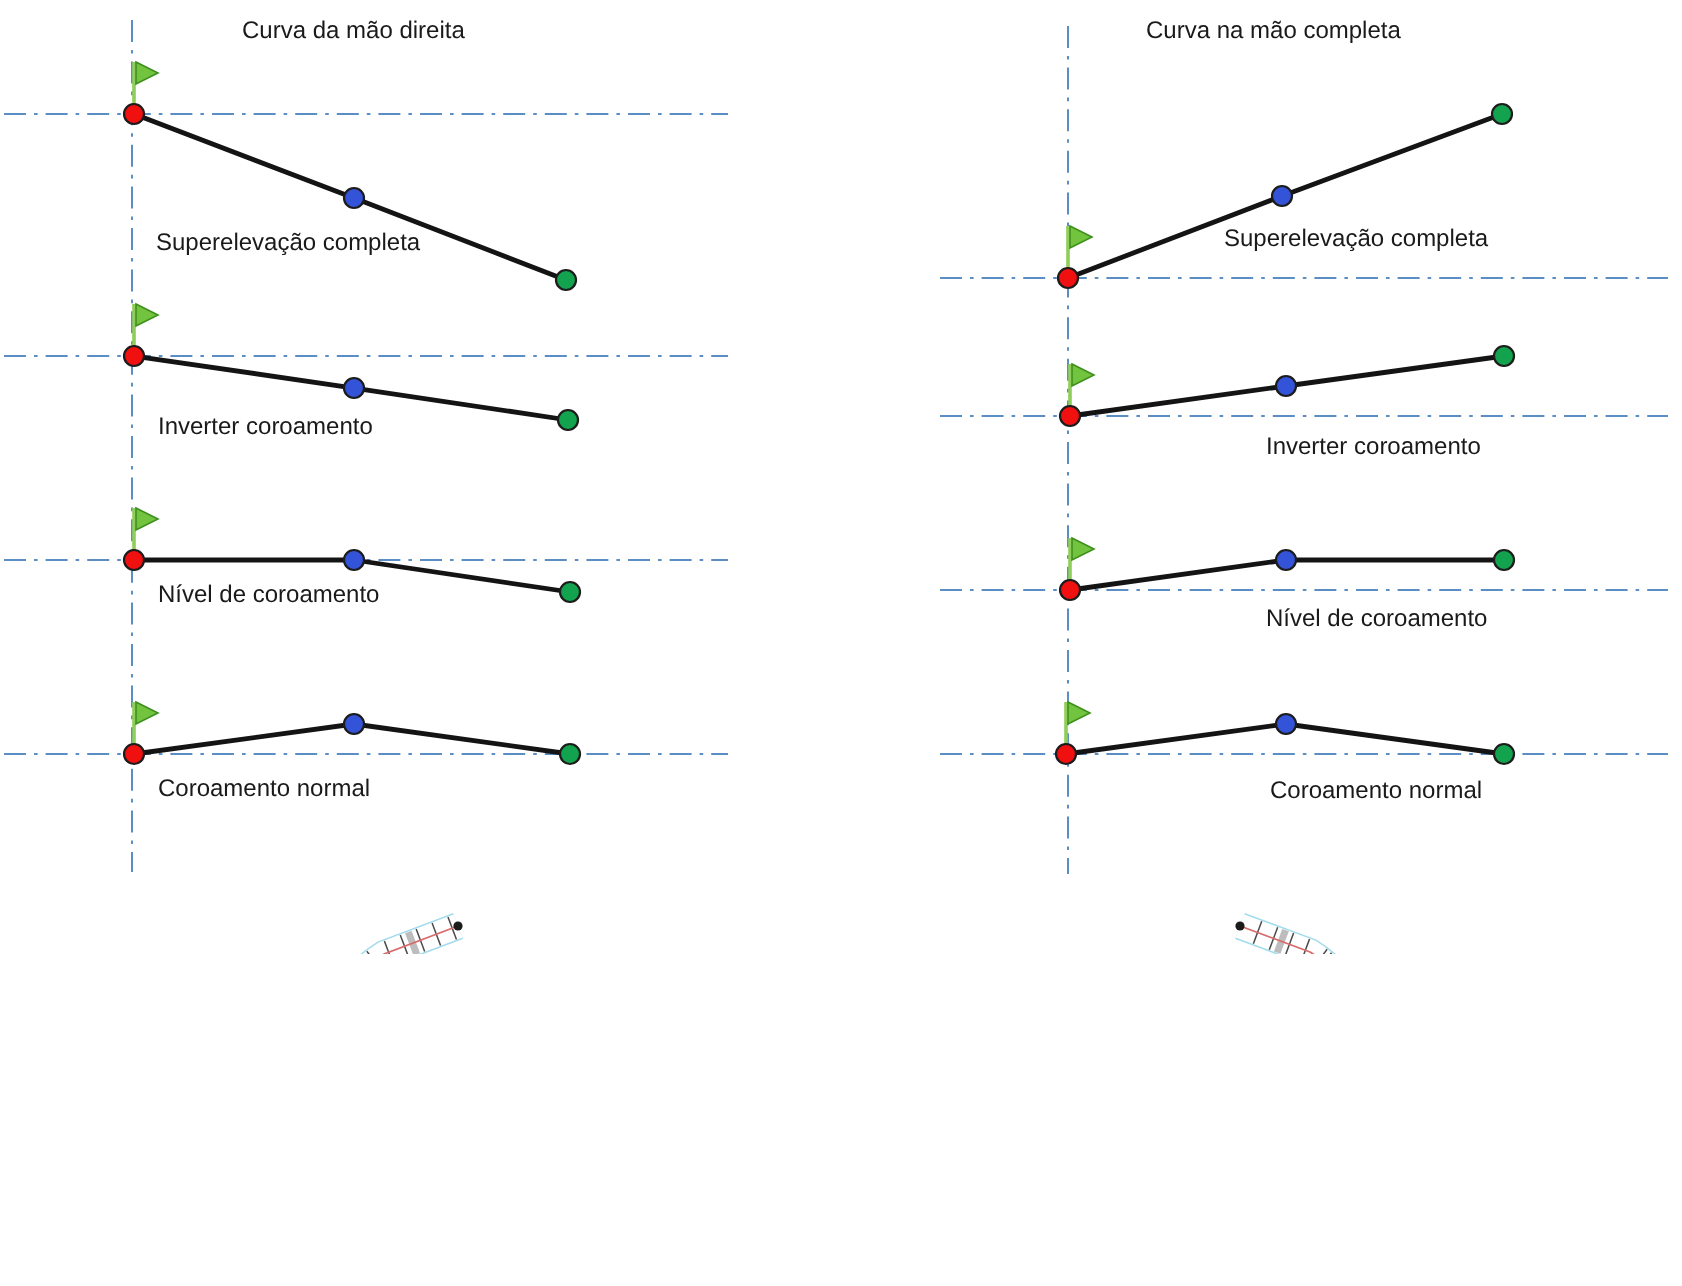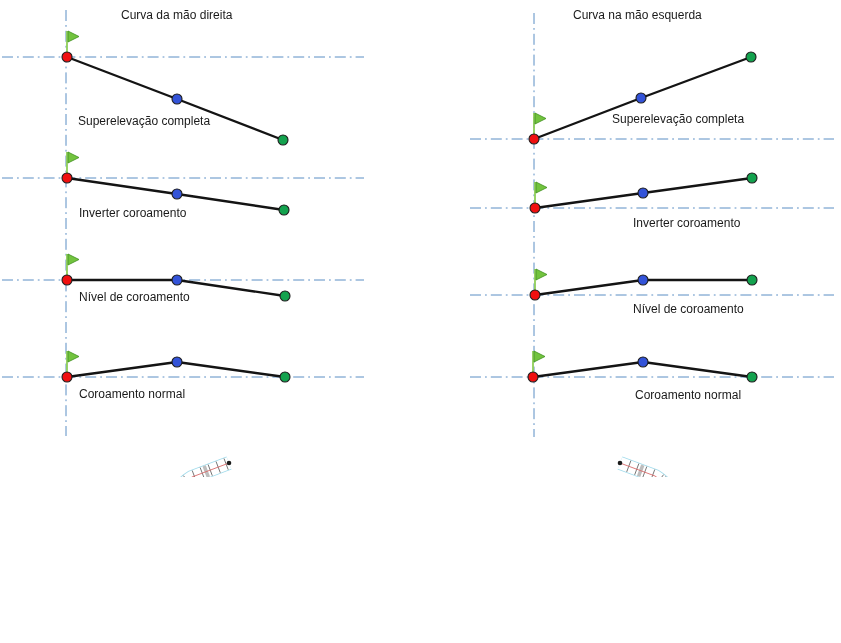--- a/index.html
+++ b/index.html
@@ -208,19 +208,19 @@
         <circle cx="661.6612548828125" cy="480.8044128417969" r="1.6" fill="#1b1b1b"></circle>
       </g>
     </svg>
 
   <div class="lbl" style="left: 121px; top: 9px;">Curva da mão direita</div>
   <div class="lbl" style="left: 78px; top: 115px;">Superelevação completa</div>
   <div class="lbl" style="left: 79px; top: 207px;">Inverter coroamento</div>
   <div class="lbl" style="left: 79px; top: 291px;">Nível de coroamento</div>
   <div class="lbl" style="left: 79px; top: 388px;">Coroamento normal</div>
 
-  <div class="lbl" style="left: 573px; top: 9px;">Curva na mão esquerda</div>
+  <div class="lbl" style="left: 573px; top: 9px;">Curva na mão completa</div>
   <div class="lbl" style="left: 612px; top: 113px;">Superelevação completa</div>
   <div class="lbl" style="left: 633px; top: 217px;">Inverter coroamento</div>
   <div class="lbl" style="left: 633px; top: 303px;">Nível de coroamento</div>
   <div class="lbl" style="left: 635px; top: 389px;">Coroamento normal</div>
 
 </div>
 
 </body></html>

